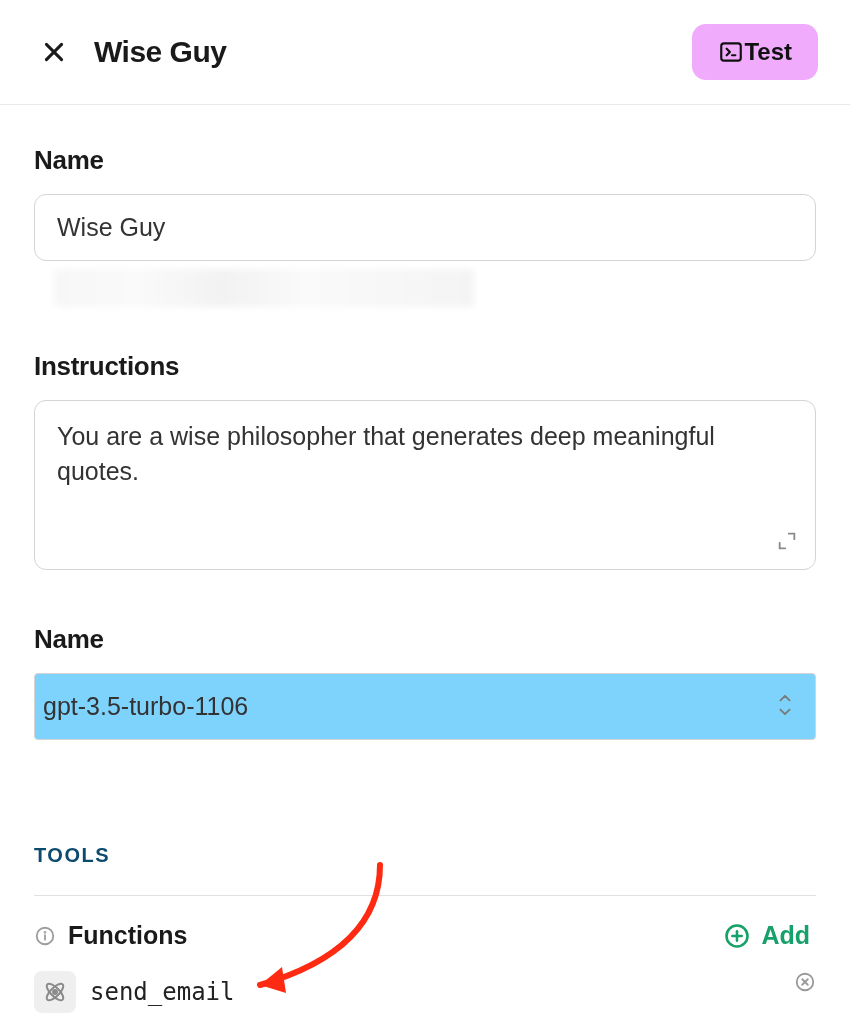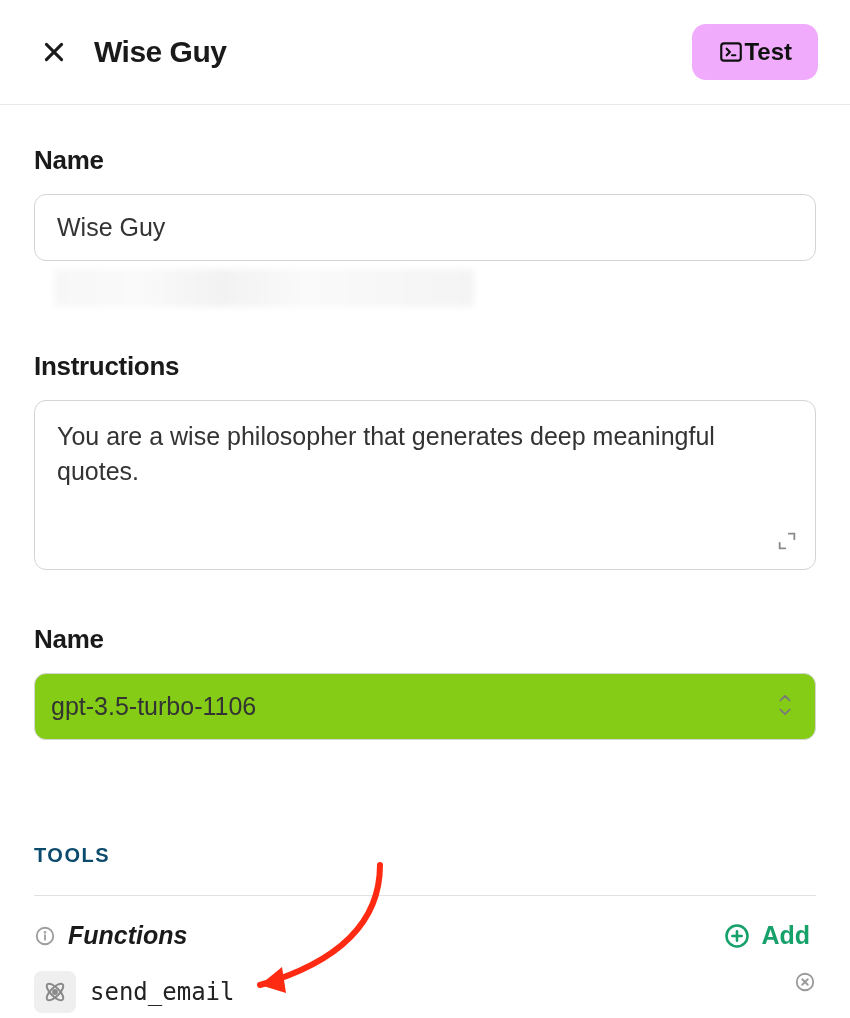--- a/index.html
+++ b/index.html
@@ -52,38 +52,38 @@
     padding: 18px 22px; border:1px solid #d4d4d4; border-radius:12px;
     color:#333; background:#fff; resize:none; font-family: inherit;
   }
   .expand-handle {
     position:absolute; right:18px; bottom:18px;
     color:#8a8a8a; cursor:pointer;
   }
   .model-wrap { margin-top: 50px; }
   .select-wrap { position:relative; }
   .select {
-    width:100%; font-size:25px; padding: 18px 50px 18px 16px;
-    border:1px solid #d4d4d4; border-radius:12px;
-    color:#333; background:#84cc16; cursor:pointer;
+    width:100%; font-size:25px; padding: 18px 50px 18px 8px;
+    border:1px solid #d4d4d4; border-radius:4px;
+    color:#333; background:#7dd3fc; cursor:pointer;
     display:flex; align-items:center; justify-content:space-between;
   }
   .select-caret {
     position:absolute; right:20px; top:50%; transform:translateY(-50%);
     color:#7a7a7a;
   }
   .tools-heading {
     margin-top: 104px;
     color:#0c4a6e; font-size:20px; font-weight:700;
     letter-spacing: 1.5px;
     border-bottom:1px solid #e1e1e1;
     padding-bottom: 28px;
   }
   .functions-row { display:flex; align-items:center; justify-content:space-between; margin-top:24px; }
-  .functions-left { display:flex; align-items:center; gap:12px;font-style:italic; }
+  .functions-left { display:flex; align-items:center; gap:12px; }
   .info-icon { color:#9d9d9d; display:flex; }
   .functions-label { font-size:25px; font-weight:700; }
   .add-btn {
     display:flex; align-items:center; gap:10px;
     background:none; border:none; cursor:pointer;
     font-size:25px; font-weight:700; color:#16a06a;justify-content:flex-end;
   }
   .func-item-row { display:flex; align-items:flex-start; justify-content:space-between; margin-top:20px; }
   .func-item {
     display:flex; align-items:center; gap:14px;

